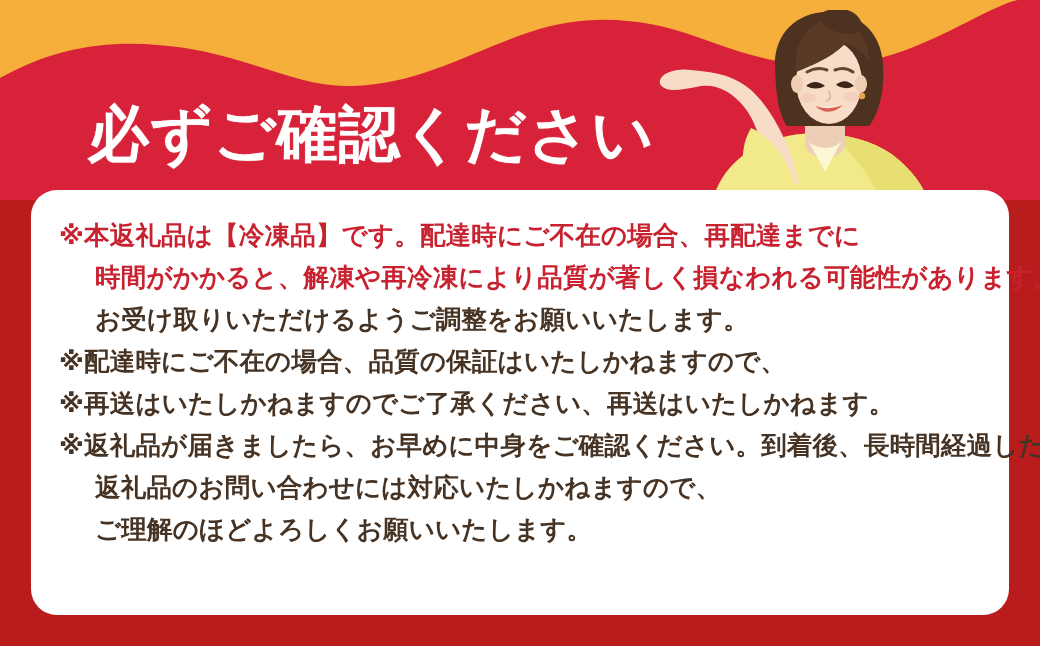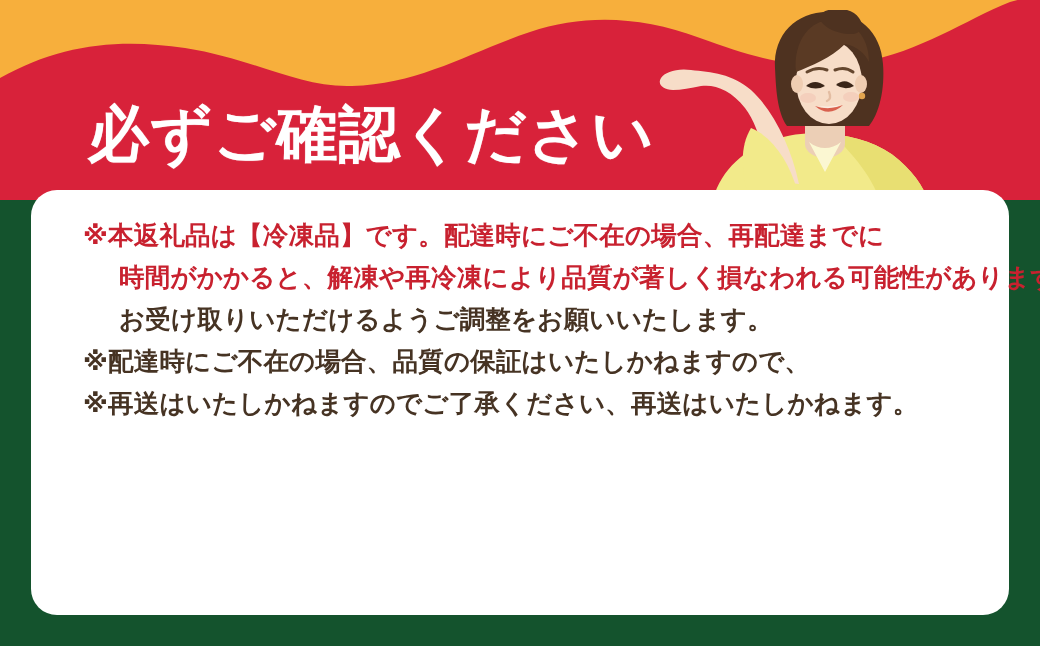--- a/index.html
+++ b/index.html
@@ -9,21 +9,21 @@
     height: 646px;
     overflow: hidden;
     font-family: "Liberation Sans", "DejaVu Sans", sans-serif;
     background: #ffffff;
   }
 
   .banner {
     position: relative;
     width: 1040px;
     height: 646px;
-    background: #14532d;
+    background: #b91c1c;
     overflow: hidden;
   }
 
   
   .wave-layer {
     position: absolute;
     left: 0; top: 0;
     width: 1040px;
     height: 200px;
     overflow: hidden;
@@ -67,21 +67,20 @@
     height: 425px;
     background: #ffffff;
     border-radius: 26px;
   }
 
   .notice-list {
     position: absolute;
     left: 28px;
     top: 24px;
     right: 16px;
-    margin-left: 24px;
   }
 
   .notice-item {
     display: block;
     margin-bottom: 0;
   }
 
   .line {
     display: block;
     font-size: 25.5px;
@@ -185,17 +184,22 @@
       <div class="notice-item">
         <span class="line tone-brown indent">お受け取りいただけるようご調整をお願いいたします。</span>
         <span class="line tone-brown">※配達時にご不在の場合、品質の保証はいたしかねますので、</span>
       </div>
 
 
       <div class="notice-item">
         <span class="line tone-brown">※再送はいたしかねますのでご了承ください、再送はいたしかねます。</span>
       </div>
 
+      <div class="notice-item">
+        <span class="line tone-brown">※返礼品が届きましたら、お早めに中身をご確認ください。到着後、長時間経過した</span>
+        <span class="line tone-brown indent">返礼品のお問い合わせには対応いたしかねますので、</span>
+        <span class="line tone-brown indent">ご理解のほどよろしくお願いいたします。</span>
+      </div>
 
     </div>
   </div>
 
 </div>
 
 </body></html>

